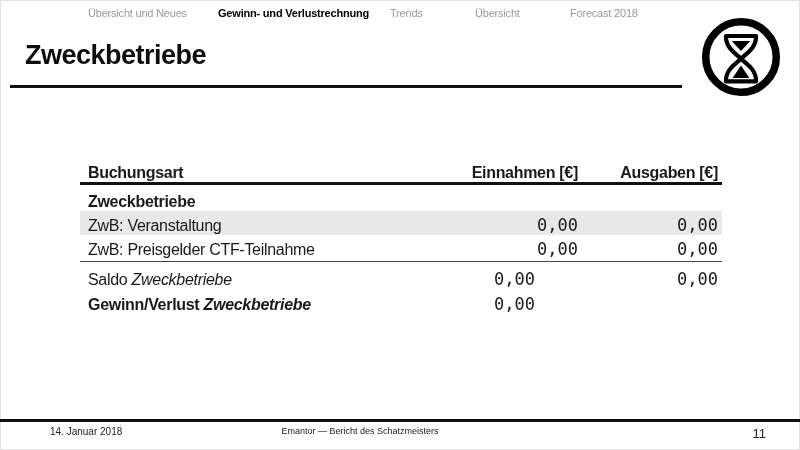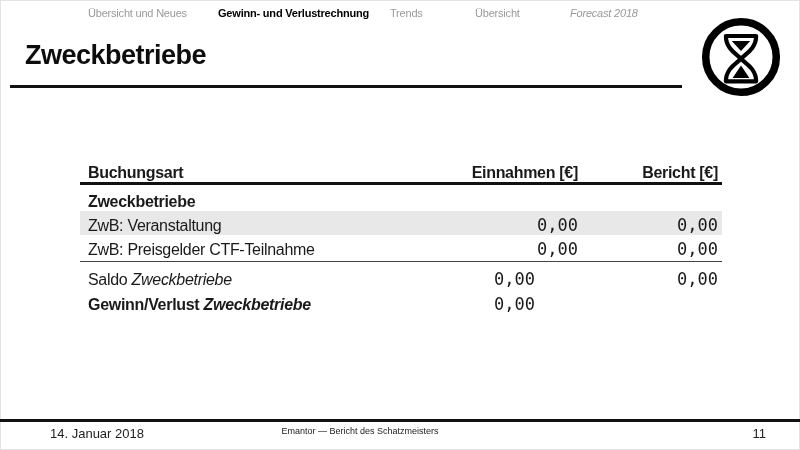--- a/index.html
+++ b/index.html
@@ -17,21 +17,21 @@
     position:absolute;top:7px;
     font-size:11px;color:#999;
     letter-spacing:-0.2px;white-space:nowrap;
     cursor:pointer;
   }
   .nav-item.active{color:#000;font-weight:bold;}
   .nav-ubersicht{left:88px;}
   .nav-gewinn{left:218px;}
   .nav-trends{left:390px;}
   .nav-bestande{left:475px;}
-  .nav-forecast{left:570px;font-style:italic;}
+  .nav-forecast{left:570px;}
 
   
   .page-title{
     position:absolute;left:25px;top:40px;
     font-size:27px;font-weight:bold;letter-spacing:-0.5px;
     color:#0d0d0d;
   }
   .title-rule{
     position:absolute;left:10px;top:85px;
     width:672px;height:3px;background:#111;
@@ -52,21 +52,21 @@
   .section-row{height:26px;font-weight:bold;font-size:16px;}
   .data-row{height:24px;font-size:16px;}
   .data-row.striped{background:#e8e8e8;}
   .summary-row{height:25px;font-size:16px;gap:43px;}
   .summary-row .name-italic{font-style:italic;}
   .summary-row.bold .c1{font-weight:bold;}
   .num{font-family:"DejaVu Sans Mono", monospace;font-size:17px;}
 
   
   .footer-rule{position:absolute;left:0;top:419px;width:800px;height:3px;background:#111;}
-  .footer-date{position:absolute;left:50px;top:426px;font-size:13px;color:#222;}
+  .footer-date{position:absolute;left:50px;top:426px;font-size:10px;color:#222;}
   .footer-center{position:absolute;left:0;top:426px;width:720px;text-align:center;font-size:9px;color:#222;}
   .footer-page{position:absolute;right:34px;top:426px;font-size:13px;color:#222;}
 </style>
 </head>
 <body>
 
 <div class="slide">
 
   <span class="nav-item nav-ubersicht">Übersicht und Neues</span>
   <span class="nav-item nav-gewinn active">Gewinn- und Verlustrechnung</span>
@@ -83,21 +83,21 @@
     <path d="M 50,52 C 54,57 68,63 68,79 L 32,79 C 32,63 46,57 50,52 Z" fill="none" stroke="#000" stroke-width="5" stroke-linejoin="round"></path>
     <path d="M 39,31 L 61,31 L 50,43 Z" fill="#000"></path>
     <path d="M 50,60 L 60,75 L 40,75 Z" fill="#000"></path>
   </svg>
 
   <div class="gv-table">
     <div class="thead">
       <div class="trow">
         <div class="c1">Buchungsart</div>
         <div class="c2">Einnahmen [€]</div>
-        <div class="c3">Bericht [€]</div>
+        <div class="c3">Ausgaben [€]</div>
       </div>
     </div>
     <div class="rule-thick"></div>
 
     <div class="trow section-row">
       <div class="c1">Zweckbetriebe</div>
       <div class="c2"></div>
       <div class="c3"></div>
     </div>
 

